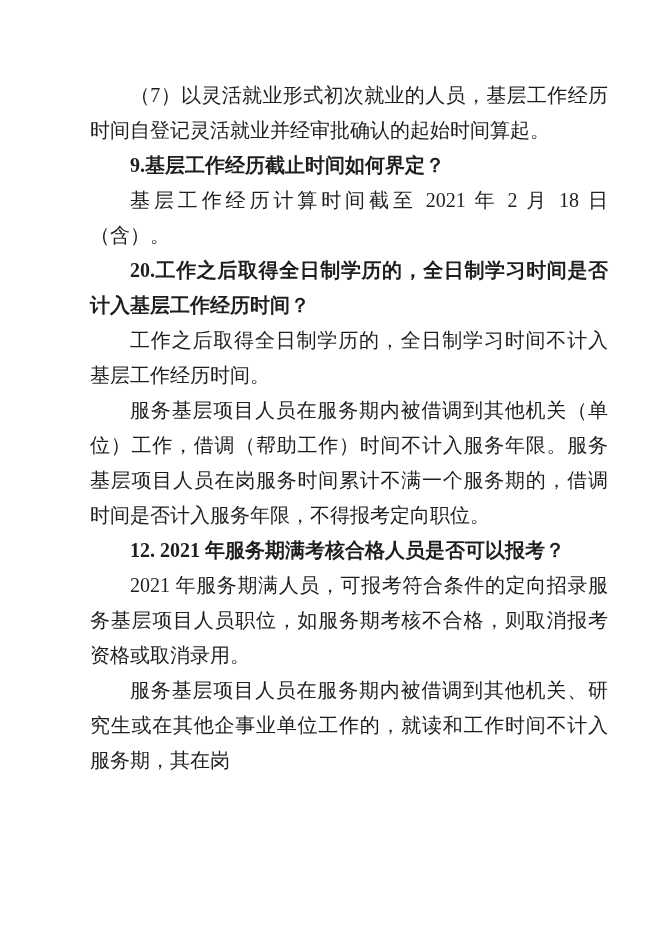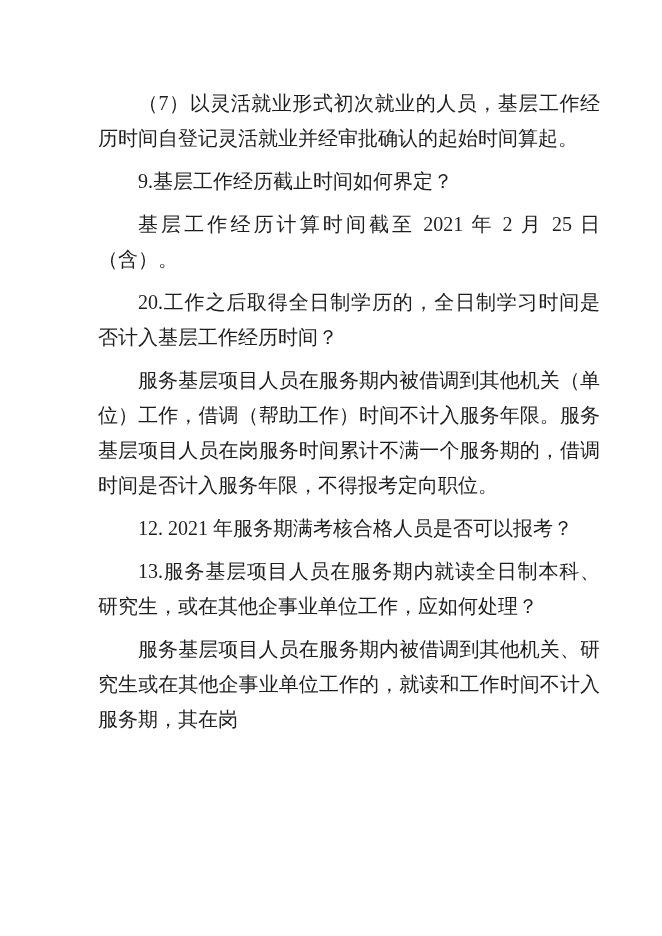--- a/index.html
+++ b/index.html
@@ -16,42 +16,43 @@
     box-sizing: border-box;
     padding: 78px 54px 0 90px;
     overflow: hidden;
     font-family: "Liberation Serif", "DejaVu Serif", serif;
     color: #1e1e1e;
   }
   .doc-body {
     width: 100%;
   }
   .para {
-    margin: 8px;
+    margin: 0;
     font-size: 20px;
     line-height: 35px;
     text-align: justify;
     text-justify: inter-ideograph;
     text-indent: 2em;
     word-break: break-all;
   }
   .question {
-    font-weight: normal;
+    font-weight: bold;
   }
   .answer {
     font-weight: normal;
   }
 </style>
 </head>
 <body>
 
 <div class="page" style="background: rgb(255, 255, 255); color: rgb(30, 30, 30);">
   <div class="doc-body">
       <p class="para answer">（7）以灵活就业形式初次就业的人员，基层工作经历时间自登记灵活就业并经审批确认的起始时间算起。</p>
       <p class="para question">9.基层工作经历截止时间如何界定？</p>
-      <p class="para answer">基层工作经历计算时间截至 2021 年 2 月 25 日（含）。</p>
+      <p class="para answer">基层工作经历计算时间截至 2021 年 2 月 18 日（含）。</p>
       <p class="para question">20.工作之后取得全日制学历的，全日制学习时间是否计入基层工作经历时间？</p>
+      <p class="para answer">工作之后取得全日制学历的，全日制学习时间不计入基层工作经历时间。</p>
       <p class="para answer">服务基层项目人员在服务期内被借调到其他机关（单位）工作，借调（帮助工作）时间不计入服务年限。服务基层项目人员在岗服务时间累计不满一个服务期的，借调时间是否计入服务年限，不得报考定向职位。</p>
       <p class="para question">12. 2021 年服务期满考核合格人员是否可以报考？</p>
-      <p class="para question">13.服务基层项目人员在服务期内就读全日制本科、研究生，或在其他企事业单位工作，应如何处理？</p>
+      <p class="para answer">2021 年服务期满人员，可报考符合条件的定向招录服务基层项目人员职位，如服务期考核不合格，则取消报考资格或取消录用。</p>
       <p class="para answer">服务基层项目人员在服务期内被借调到其他机关、研究生或在其他企事业单位工作的，就读和工作时间不计入服务期，其在岗</p>
     </div>
 </div>
 
 </body></html>

